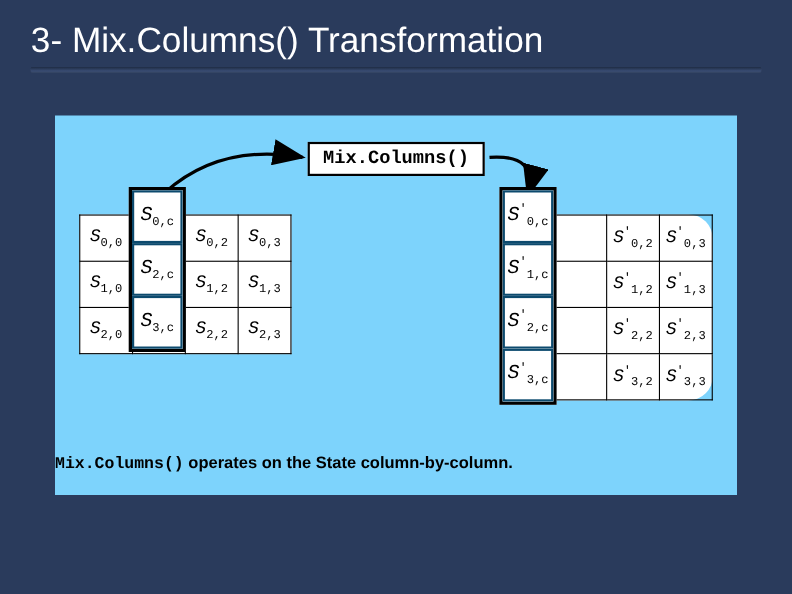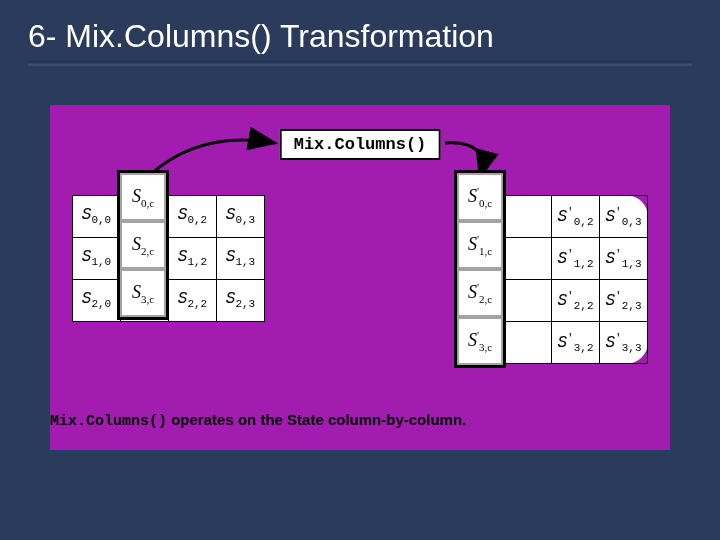--- a/index.html
+++ b/index.html
@@ -26,21 +26,21 @@
     box-shadow: 0 1px 1px rgba(255,255,255,.1);
   }
   .canvas-wrap {
     position: absolute;
     left: 50px;
     right: 50px;
     top: 105px;
     bottom: 90px;
   }
   .canvas {
-    background: #a21caf;
+    background: #7dd3fc;
     width: 100%;
     height: 100%;
     position: relative;
     font-family: "Times New Roman", serif;
     color: #000;
   }
 
   
   .fn-box {
     position: absolute;
@@ -79,26 +79,26 @@
 
   
   .col-emph {
     position: absolute;
     border: 3px solid #000;
     width: 52px;
     background: #fff;
     z-index: 5;
   }
   .col-emph .cell {
-    border: 2px solid #a3a3a3;
+    border: 2px solid #0c4a6e;
     height: 48px;
     display: flex;
     align-items: center;
     justify-content: center;
-    font-family: Liberation Serif, serif;
+    font-family: Liberation Mono, monospace;
     font-style: italic;
     font-size: 18px;
     background: #fff;
   }
   .col-emph.left  { left: 67px;  top: 65px; }
   .col-emph.right { right: 164px; top: 65px; }
 
   .caption {
     position: absolute;
     left: 0; right: 0;
@@ -116,21 +116,21 @@
     left: 0; top: 0;
     width: 100%; height: 100%;
     pointer-events: none;
     z-index: 2;
   }
 </style>
 </head>
 <body>
 
 <div class="title-area">
-  <div class="title">6- Mix.Columns() Transformation</div>
+  <div class="title">3- Mix.Columns() Transformation</div>
   <div class="title-rule"></div>
 </div>
 
 <div class="canvas-wrap">
   <div class="canvas">
 
     <svg class="arrows" viewBox="0 0 620 345" preserveAspectRatio="none">
       <defs>
         <marker id="ah" markerWidth="10" markerHeight="8" refX="9" refY="4" orient="auto">
           <path d="M0,0 L10,4 L0,8 Z" fill="#000"></path>

